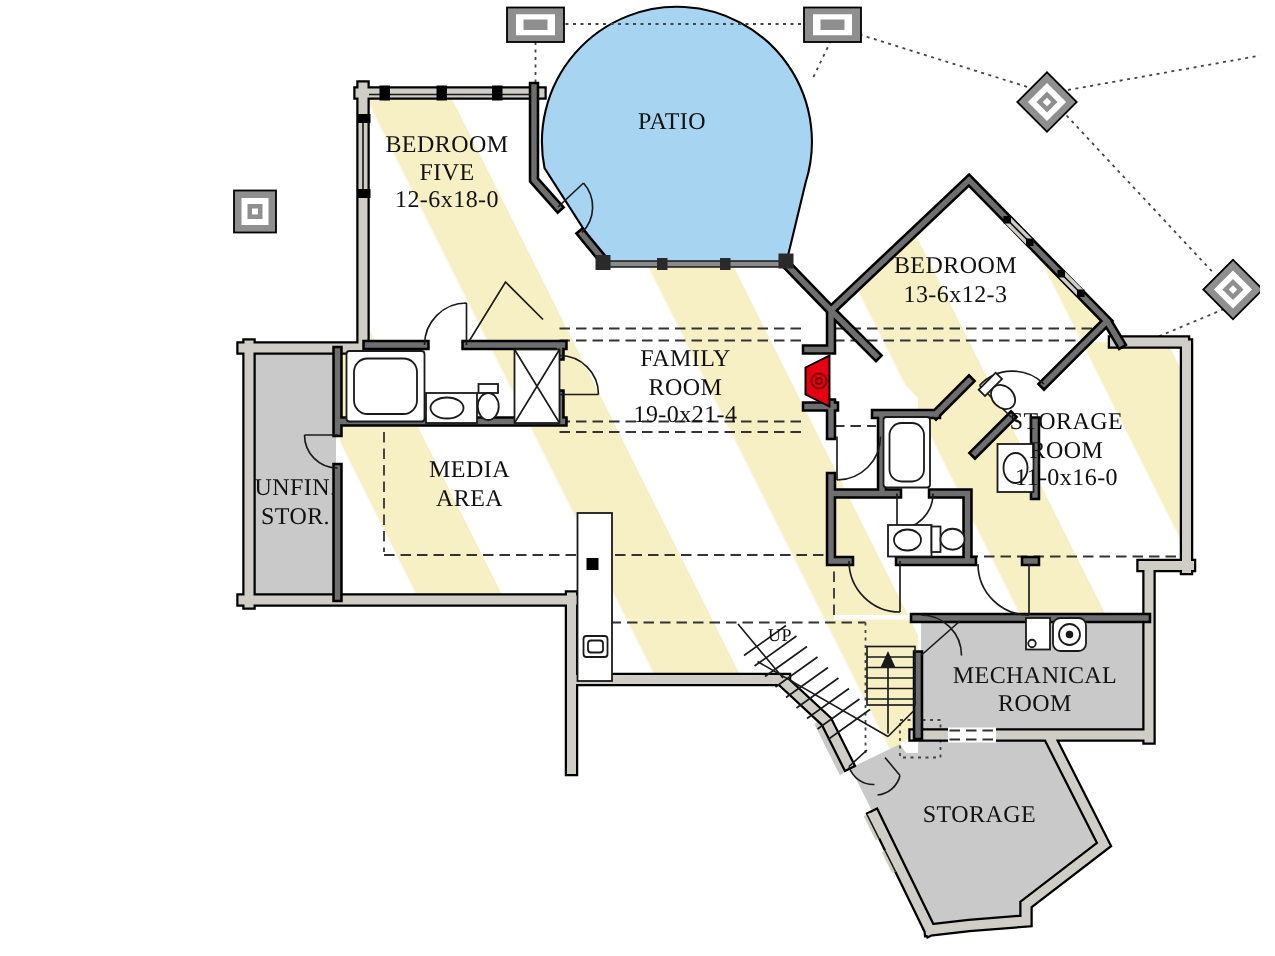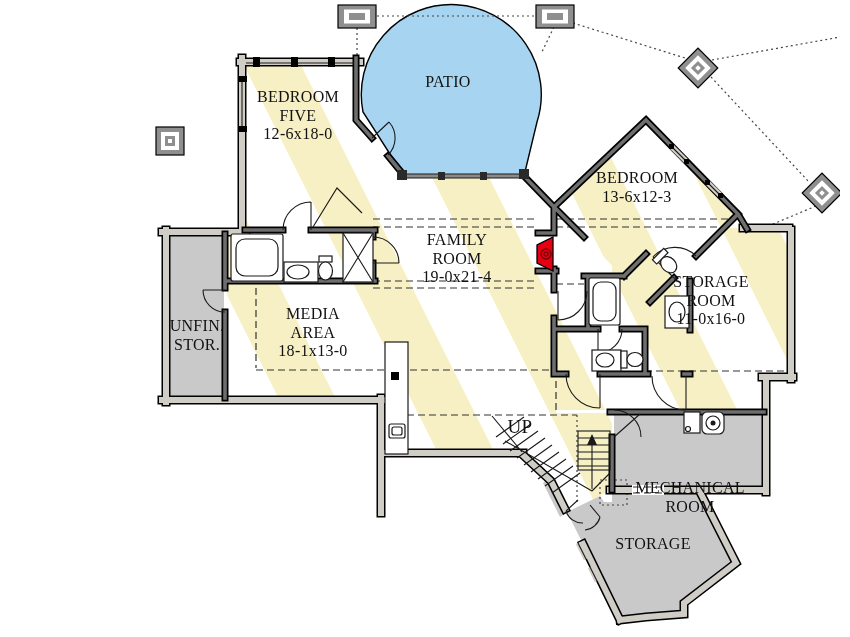--- a/index.html
+++ b/index.html
@@ -8,21 +8,21 @@
     background:#ffffff; overflow:hidden;
     font-family:"Liberation Serif", serif;
   }
   #plan svg { position:absolute; left:0; top:0; }
   .room-label {
     position:absolute; text-align:center; color:#111;
     font-size:16px; line-height:1.17; letter-spacing:0.3px;
     font-family:"Liberation Serif", serif; pointer-events:none;
   }
   .room-label span { display:block; }
-  .up-label { font-size:19px; }
+  .up-label { font-size:12px; }
   
   .ext-o { stroke:#000; stroke-width:9;   fill:none; stroke-linecap:square; }
   .ext-i { stroke:#cfcdc6; stroke-width:6; fill:none; stroke-linecap:square; }
   .int-o { stroke:#000; stroke-width:7;   fill:none; stroke-linecap:square; }
   .int-i { stroke:#6e6e6e; stroke-width:3.6; fill:none; stroke-linecap:square; }
   .thin  { stroke:#1a1a1a; stroke-width:1.1; fill:none; }
   .fix   { stroke:#1a1a1a; stroke-width:1.2; fill:#ffffff; }
   .dash  { stroke:#333; stroke-width:1.2; fill:none; stroke-dasharray:7 4; }
   .dot   { stroke:#444; stroke-width:1.2; fill:none; stroke-dasharray:2 3; }
 </style>
@@ -273,32 +273,31 @@
     <span>13-6x12-3</span>
   </div>
   <div class="room-label" style="left:397px; top:231px; width:120px;">
     <span>FAMILY</span>
     <span>ROOM</span>
     <span>19-0x21-4</span>
   </div>
   <div class="room-label" style="left:253px; top:305px; width:120px;">
     <span>MEDIA</span>
     <span>AREA</span>
-    <span>18-1x13-0</span>
   </div>
   <div class="room-label" style="left:651px; top:273px; width:120px;">
     <span>STORAGE</span>
     <span>ROOM</span>
     <span>11-0x16-0</span>
   </div>
   <div class="room-label" style="left:158px; top:317px; width:78px;">
     <span>UNFIN.</span>
     <span>STOR.</span>
   </div>
-  <div class="room-label" style="left:610px; top:442px; width:160px;margin-top:37px;">
+  <div class="room-label" style="left:610px; top:442px; width:160px;">
     <span>MECHANICAL</span>
     <span>ROOM</span>
   </div>
   <div class="room-label" style="left:573px; top:535px; width:160px;">
     <span>STORAGE</span>
   </div>
   <div class="room-label up-label" style="left:503px; top:416px; width:34px;">
     <span>UP</span>
   </div>
 </div>

